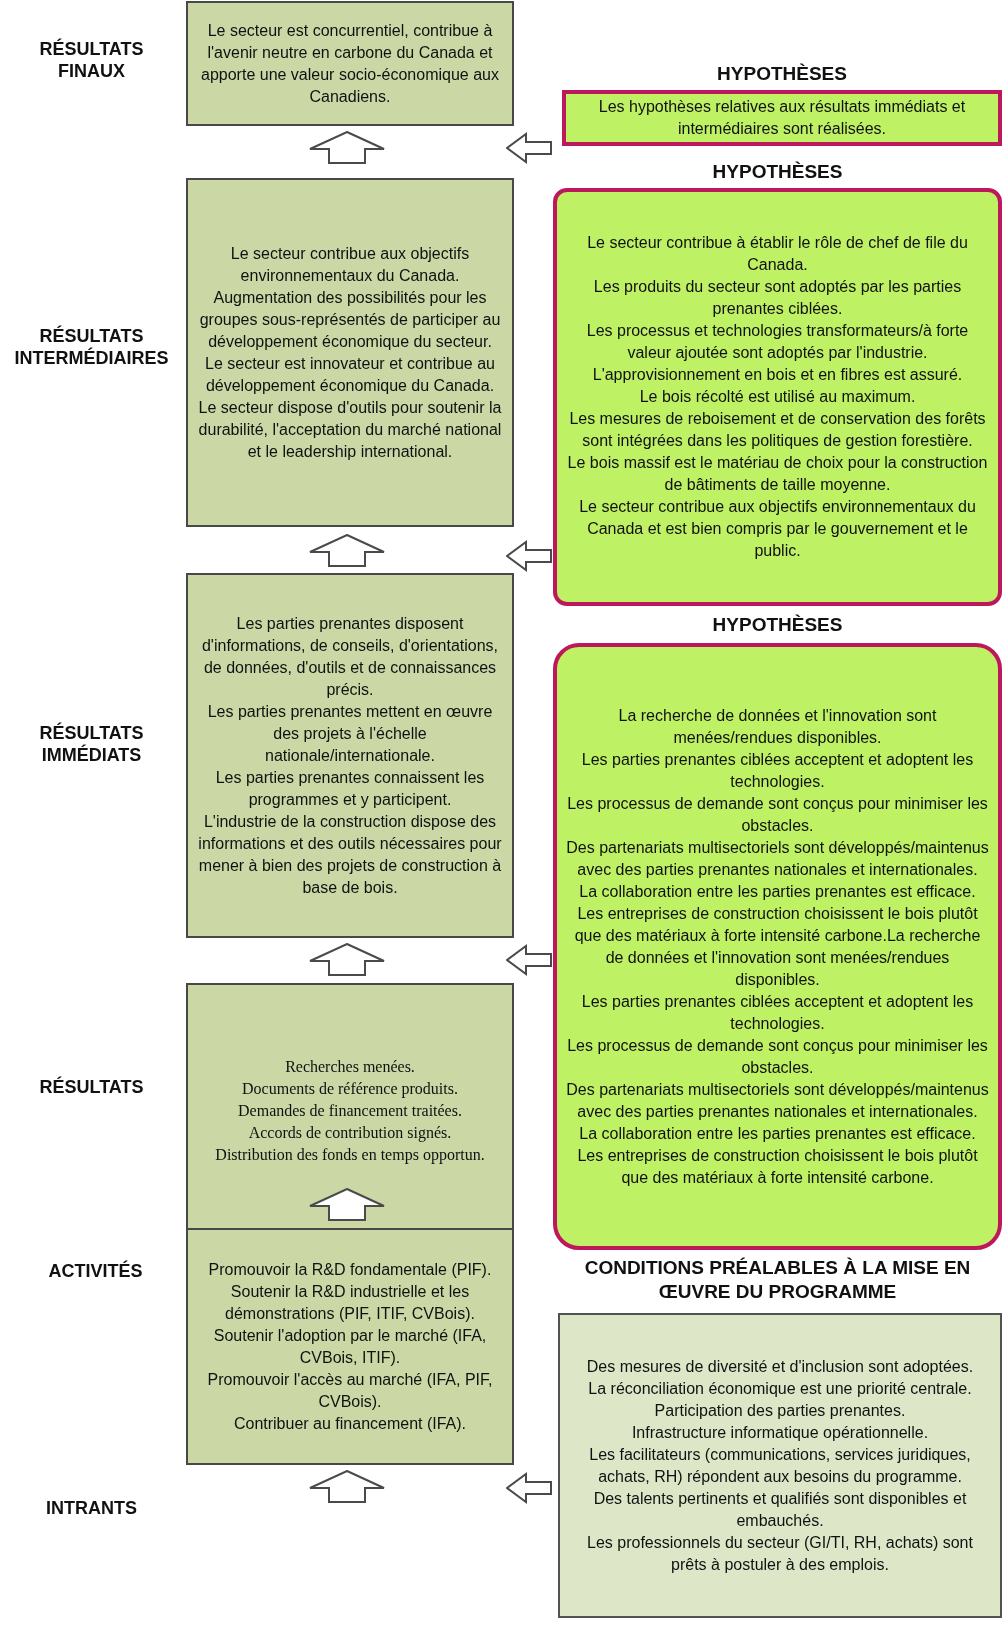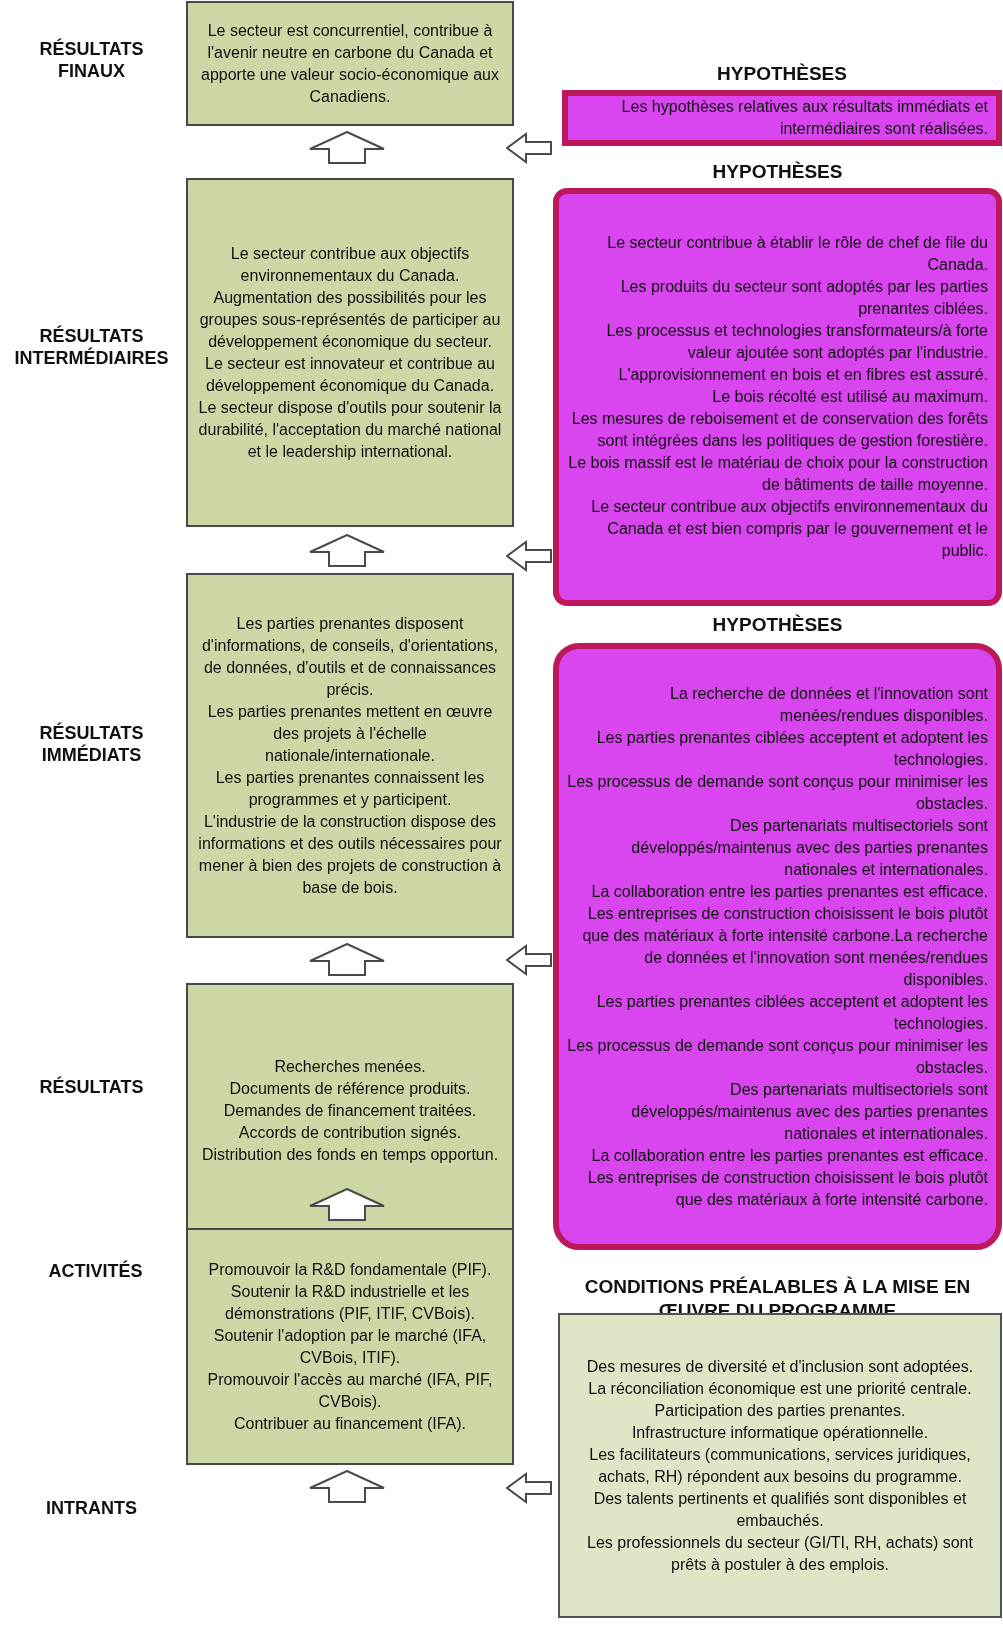--- a/index.html
+++ b/index.html
@@ -26,23 +26,22 @@
   }
   .mbox{
     background:#cbd8a6;
     border:2px solid #484848;
   }
   .lightbox{
     background:#dde7c8;
     border:2px solid #525252;
   }
   .palebox{
-    background:#d946ef;
-    border:6px solid #be185d;
-    text-align:right;
+    background:#bef264;
+    border:4px solid #be185d;
   }
   .hdr{
     font-weight:bold;
     font-size:19px;
     line-height:24px;
     text-align:center;
     white-space:pre-line;
   }
   .sidelabel{
     font-weight:bold;
@@ -73,21 +72,21 @@
   <div class="abs mbox boxtext" style="left:186px;top:178px;width:328px;height:349px;">Le secteur contribue aux objectifs environnementaux du Canada.
 Augmentation des possibilités pour les groupes sous-représentés de participer au développement économique du secteur.
 Le secteur est innovateur et contribue au développement économique du Canada.
 Le secteur dispose d'outils pour soutenir la durabilité, l'acceptation du marché national et le leadership international.</div>
 
   <div class="abs mbox boxtext" style="left:186px;top:573px;width:328px;height:365px;">Les parties prenantes disposent d'informations, de conseils, d'orientations, de données, d'outils et de connaissances précis.
 Les parties prenantes mettent en œuvre des projets à l'échelle nationale/internationale.
 Les parties prenantes connaissent les programmes et y participent.
 L'industrie de la construction dispose des informations et des outils nécessaires pour mener à bien des projets de construction à base de bois.</div>
 
-  <div class="abs mbox boxtext" style="left:186px;top:983px;width:328px;height:256px;">Recherches menées.
+  <div class="abs mbox boxtext" style="left:186px;top:983px;width:328px;height:256px;font-family:Liberation Serif, serif;">Recherches menées.
 Documents de référence produits.
 Demandes de financement traitées.
 Accords de contribution signés.
 Distribution des fonds en temps opportun.</div>
 
   <div class="abs mbox boxtext" style="left:186px;top:1228px;width:328px;height:237px;">Promouvoir la R&amp;D fondamentale (PIF).
 Soutenir la R&amp;D industrielle et les démonstrations (PIF, ITIF, CVBois).
 Soutenir l'adoption par le marché (IFA, CVBois, ITIF).
 Promouvoir l'accès au marché (IFA, PIF, CVBois).
 Contribuer au financement (IFA).</div>
@@ -141,21 +140,21 @@
 Les processus de demande sont conçus pour minimiser les obstacles.
 Des partenariats multisectoriels sont développés/maintenus avec des parties prenantes nationales et internationales.
 La collaboration entre les parties prenantes est efficace.
 Les entreprises de construction choisissent le bois plutôt que des matériaux à forte intensité carbone.La recherche de données et l'innovation sont menées/rendues disponibles.
 Les parties prenantes ciblées acceptent et adoptent les technologies.
 Les processus de demande sont conçus pour minimiser les obstacles.
 Des partenariats multisectoriels sont développés/maintenus avec des parties prenantes nationales et internationales.
 La collaboration entre les parties prenantes est efficace.
 Les entreprises de construction choisissent le bois plutôt que des matériaux à forte intensité carbone.</div>
 
-  <div class="abs hdr" style="left:553px;top:1256px;width:449px;margin-top:19px;">CONDITIONS PRÉALABLES À LA MISE EN ŒUVRE DU PROGRAMME</div>
+  <div class="abs hdr" style="left:553px;top:1256px;width:449px;">CONDITIONS PRÉALABLES À LA MISE EN ŒUVRE DU PROGRAMME</div>
   <div class="abs lightbox boxtext" style="left:558px;top:1313px;width:444px;height:305px;">Des mesures de diversité et d'inclusion sont adoptées.
 La réconciliation économique est une priorité centrale.
 Participation des parties prenantes.
 Infrastructure informatique opérationnelle.
 Les facilitateurs (communications, services juridiques, achats, RH) répondent aux besoins du programme.
 Des talents pertinents et qualifiés sont disponibles et embauchés.
 Les professionnels du secteur (GI/TI, RH, achats) sont prêts à postuler à des emplois.</div>
 
 </div>
 

